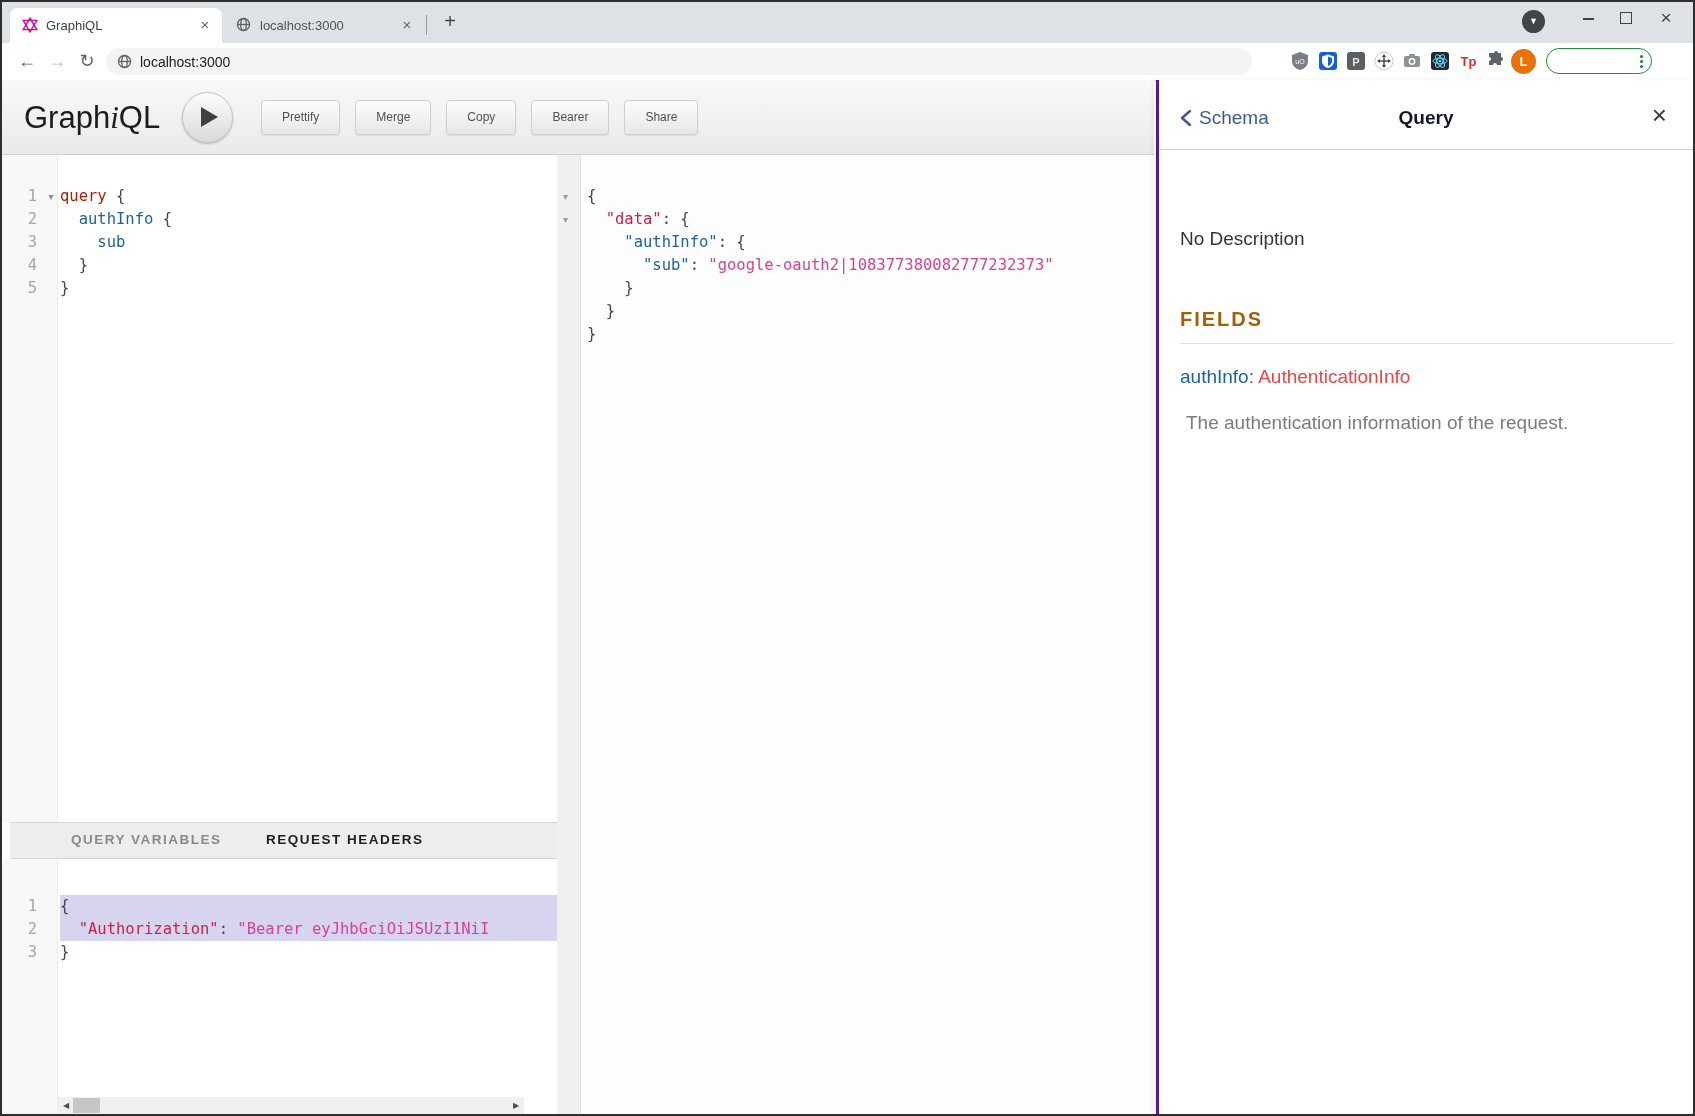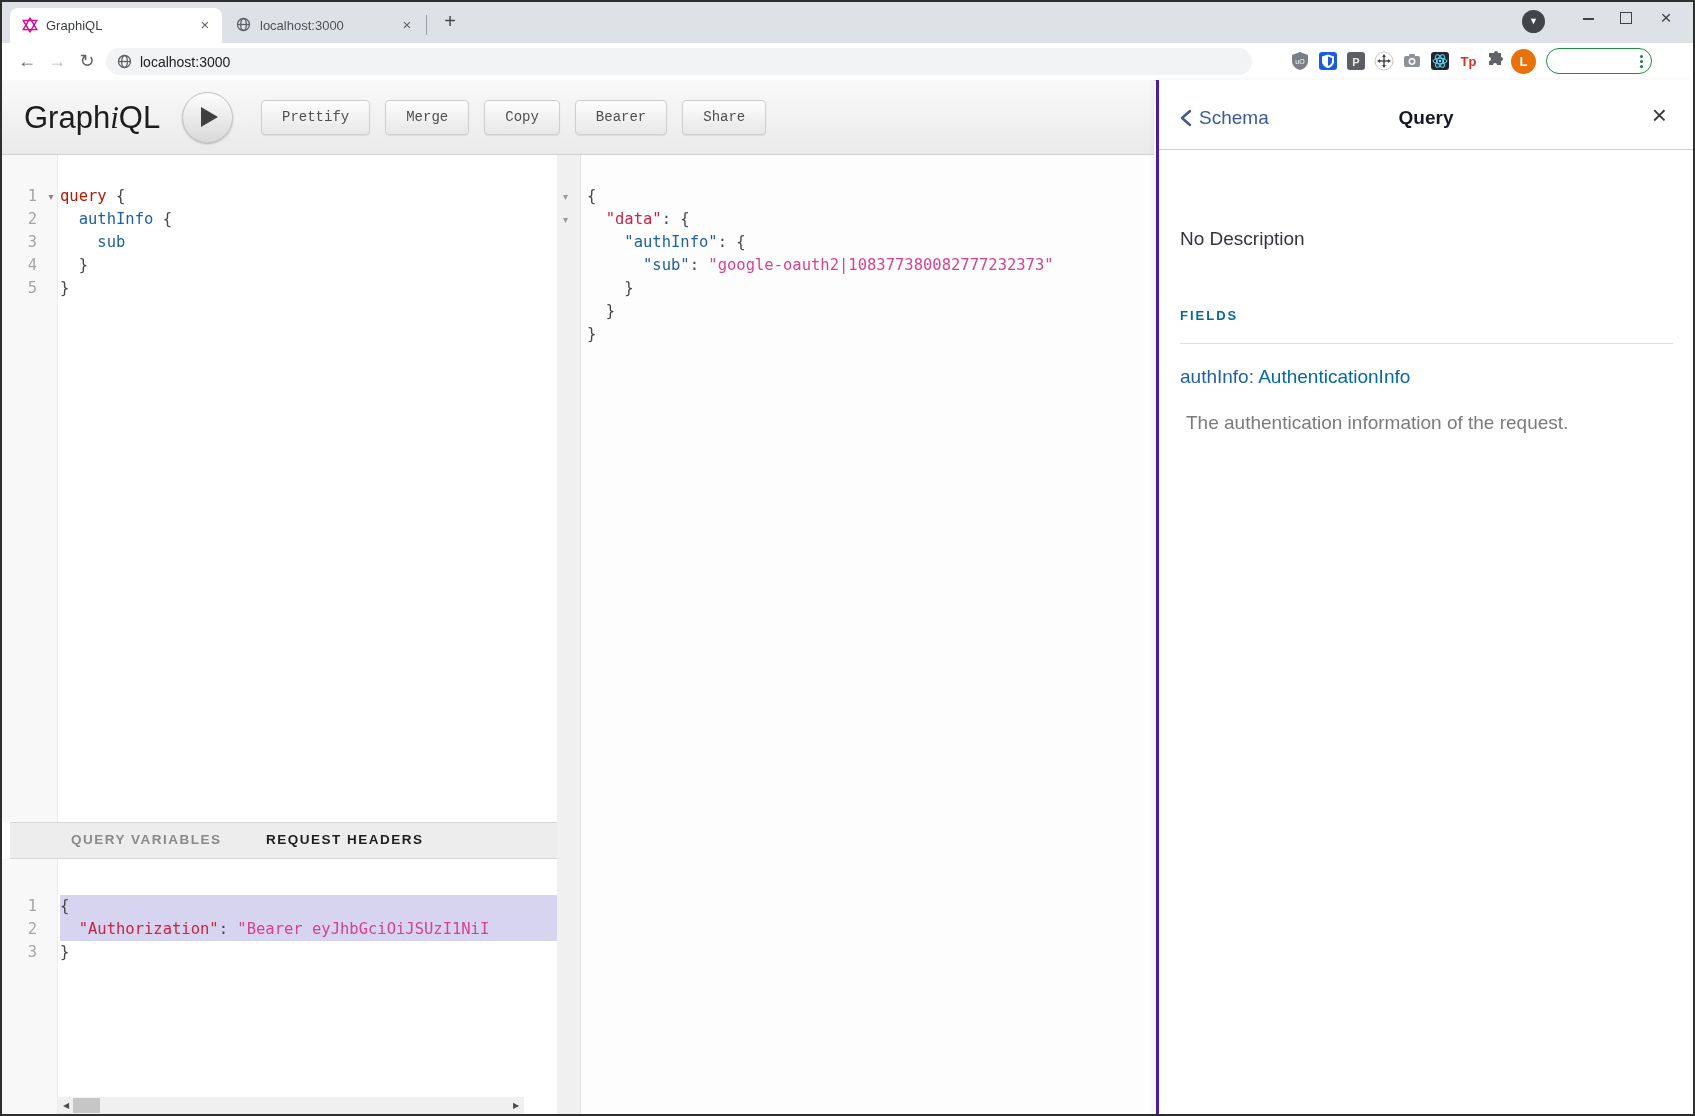--- a/index.html
+++ b/index.html
@@ -43,23 +43,23 @@
   
   .topbar{position:absolute;left:0;top:78px;width:1152px;height:75px;box-sizing:border-box;
     background:linear-gradient(#f9f9f9,#eaeaea);border-bottom:1px solid #d0d0d0;}
   .logo{position:absolute;left:22px;top:20px;font-size:31px;color:#1d1d1d;letter-spacing:0;}
   .logo i{font-family:"Liberation Serif",serif;font-style:italic;}
   .playbtn{position:absolute;left:180px;top:12px;width:49px;height:49px;border-radius:50%;
     background:linear-gradient(#fdfdfd,#d9d9d9);border:1px solid #c2c2c2;box-shadow:0 1px 2px rgba(0,0,0,.25);}
   .playbtn .tri{position:absolute;left:18px;top:14px;width:0;height:0;border-left:17px solid #3f3f3f;
     border-top:10.5px solid transparent;border-bottom:10.5px solid transparent;}
   .tbtns{position:absolute;left:259px;top:20px;display:flex;gap:15px;}
-  .tbtn{height:35px;padding:0 20px;font-size:14px;color:#4f4f4f;line-height:33px;
+  .tbtn{height:35px;padding:0 20px;font-size:12px;color:#4f4f4f;line-height:33px;
     background:linear-gradient(#fdfdfd,#e7e7e7);border:1px solid #cfcfcf;border-radius:4px;
-    box-shadow:0 1px 1px rgba(0,0,0,.08);box-sizing:border-box;font-family:Liberation Mono, monospace;}
+    box-shadow:0 1px 1px rgba(0,0,0,.08);box-sizing:border-box;}
   
   .leftpane{position:absolute;left:0;top:153px;width:555px;bottom:0;background:#fff;}
   .lgutter{position:absolute;left:0;width:55px;background:#f8f8f8;border-right:1px solid #ececec;}
   .crows{position:absolute;left:0;right:0;}
   .crow{display:flex;height:23px;line-height:23px;font-family:"DejaVu Sans Mono",monospace;font-size:15.5px;white-space:pre;}
   .crow .ln{width:40px;box-sizing:border-box;padding-right:5px;text-align:right;color:#a6a6a6;flex:none;}
   .crow .fold{width:18px;flex:none;text-align:center;font-size:10px;color:#8a8a8a;font-family:"DejaVu Sans",sans-serif;}
   .crow .cw{flex:1;}
   .crow.sel .cw{background:#d7d4f0;}
   .t-kw{color:#B11A04;}
@@ -88,26 +88,26 @@
   .docback{position:absolute;left:20px;top:27px;color:#3B5998;font-size:19px;}
   .docback svg{vertical-align:-3px;margin-right:7px;}
   .doctitle{position:absolute;left:0;right:0;top:27px;text-align:center;font-size:19px;font-weight:700;color:#141823;}
   .docclose{position:absolute;right:26px;top:22px;font-size:26px;font-weight:300;color:#3a3a3a;line-height:26px;}
   .docsearch{position:absolute;left:21px;right:20px;top:69px;height:60px;border-bottom:1px solid #dcdcdc;}
   .docsearch svg{position:absolute;left:1px;top:20px;}
   .docsearch input{position:absolute;left:30px;top:14px;width:360px;border:none;outline:none;background:transparent;
     font-size:19px;color:#333;font-family:"Liberation Sans",sans-serif;}
   .docsearch input::placeholder{color:#9b9b9b;}
   .nodesc{position:absolute;left:21px;top:148px;font-size:19px;color:#32353b;}
-  .fieldshdr{position:absolute;left:21px;top:228px;font-size:13px;font-weight:700;letter-spacing:2px;color:#0369a1;}
+  .fieldshdr{position:absolute;left:21px;top:228px;font-size:20px;font-weight:700;letter-spacing:2px;color:#a16207;}
   .fieldsrule{position:absolute;left:21px;right:20px;top:263px;border-top:1px solid #e0e0e0;}
   .fieldline{position:absolute;left:21px;top:286px;font-size:19px;}
   .fieldline .fname{color:#1F61A0;}
   .fieldline .fcolon{color:#50555b;}
-  .fieldline .ftype{color:#0369a1;}
+  .fieldline .ftype{color:#ef4444;}
   .fielddesc{position:absolute;left:27px;top:332px;font-size:19px;color:#7b7b7b;}
   svg{display:block;}
 </style>
 </head>
 <body>
 
 <div class="window">
 
   <div class="tabstrip">
     <div class="tab active">

